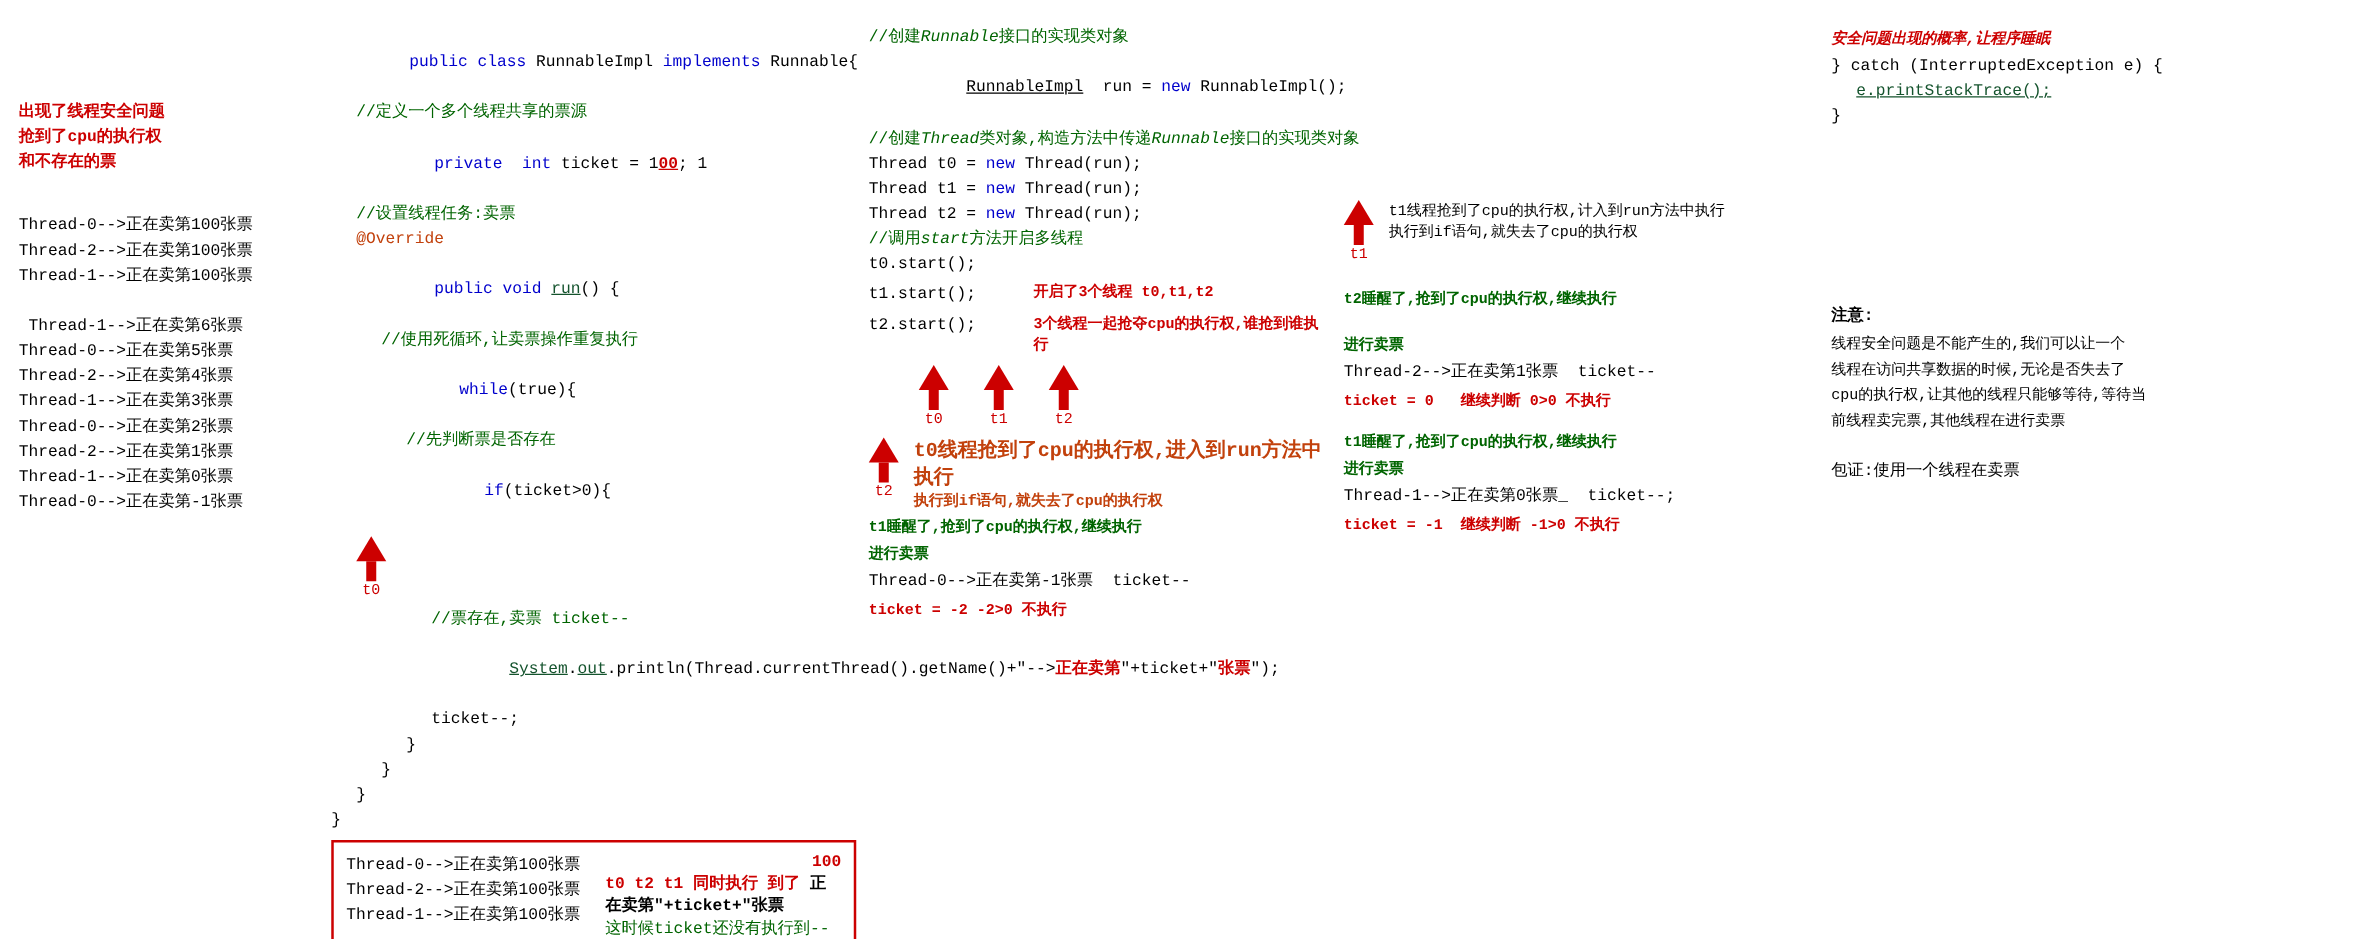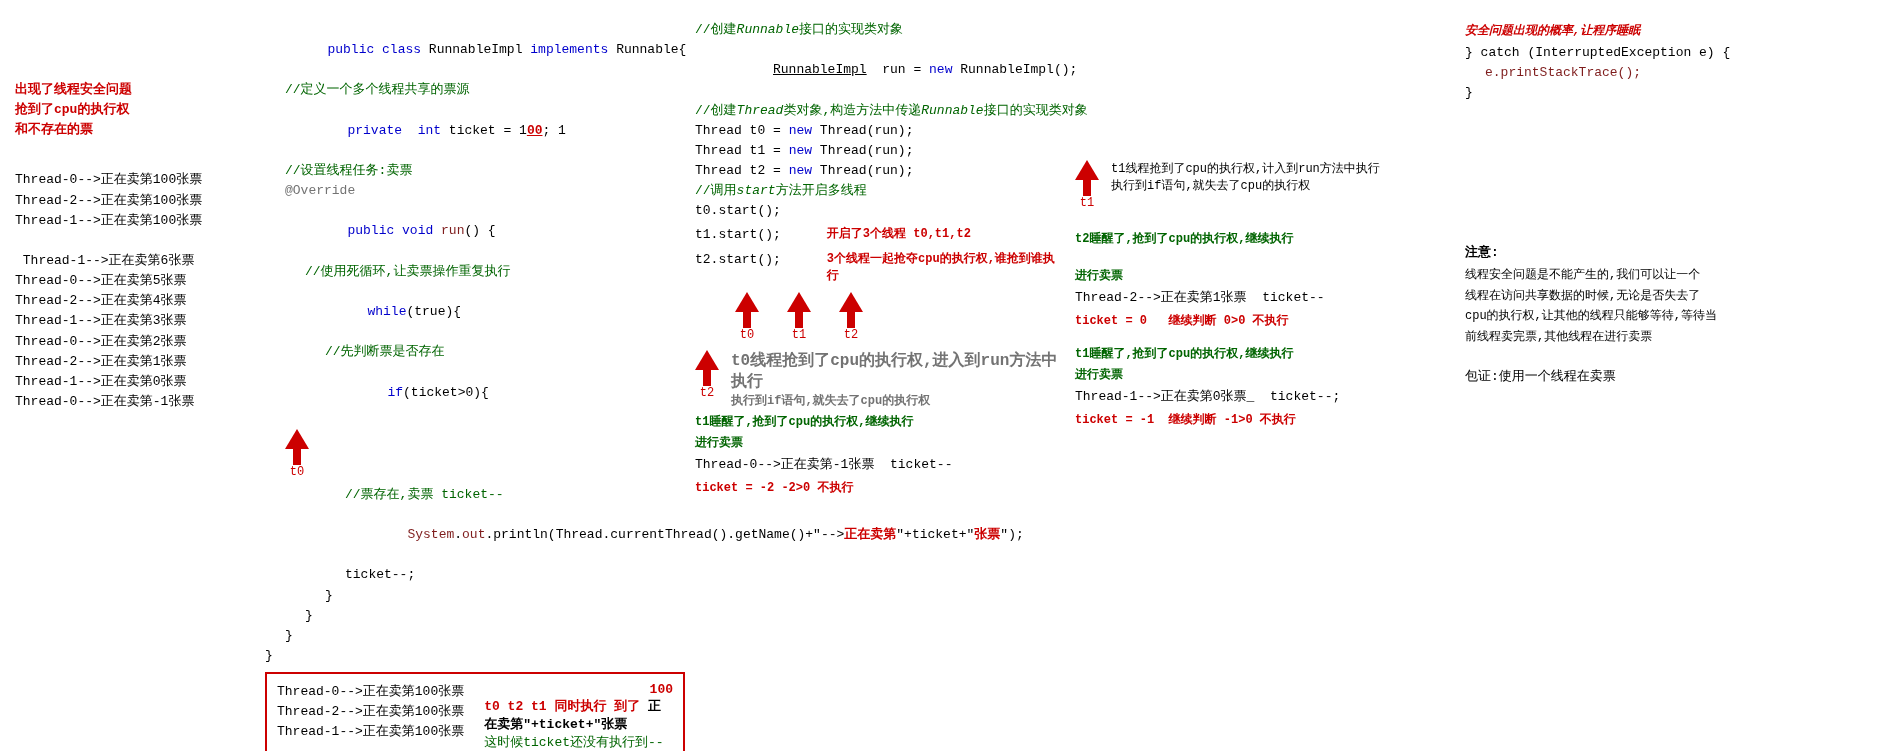--- a/index.html
+++ b/index.html
@@ -53,23 +53,23 @@
     
     .right-panel {
       flex: 1;
       padding: 5px;
     }
 
     
     .c-blue { color: #0000cc; }
     .c-green { color: #006400; }
     .c-red { color: #cc0000; }
-    .c-orange { color: #737373; }
+    .c-orange { color: #c2410c; }
     .c-black { color: #000; }
-    .c-teal { color: #7f1d1d; }
+    .c-teal { color: #14532d; text-decoration: underline; }
     .bold { font-weight: bold; }
     .italic { font-style: italic; }
     .underline { text-decoration: underline; }
 
     .line { white-space: pre; line-height: 1.55; }
     .indent1 { padding-left: 20px; }
     .indent2 { padding-left: 40px; }
     .indent3 { padding-left: 60px; }
     .indent4 { padding-left: 80px; }
 

